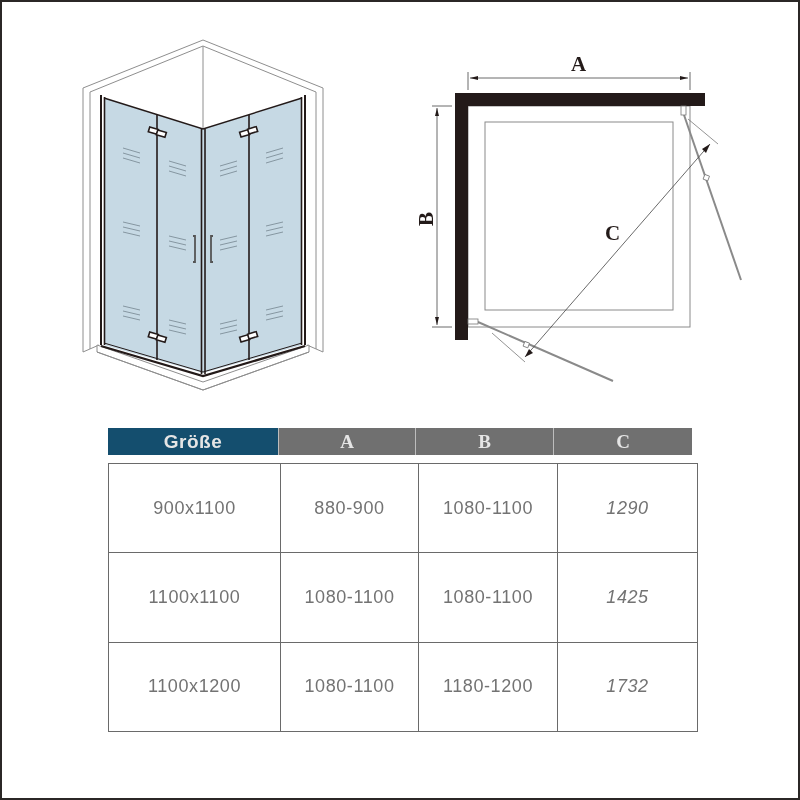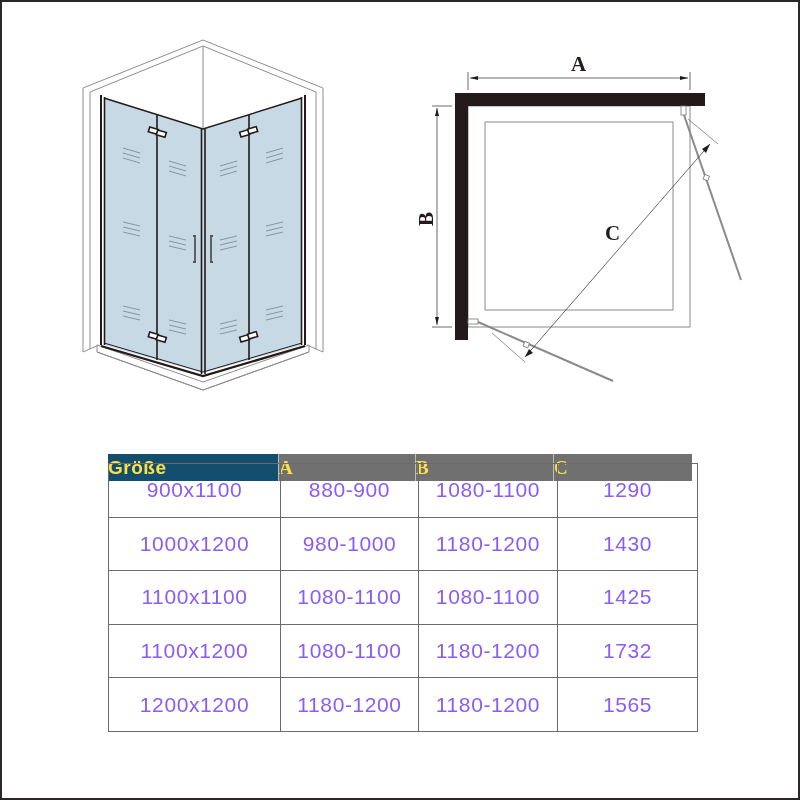--- a/index.html
+++ b/index.html
@@ -7,43 +7,43 @@
   .frame {
     position: absolute; left: 0; top: 0; width: 796px; height: 796px;
     border: 2px solid #2b2726; background: #ffffff;
   }
   svg.art { position: absolute; left: 0; top: 0; }
   .spec-header {
     position: absolute; left: 108px; top: 428px; width: 584px; height: 27px;
     display: flex;
   }
   .spec-header .hcell {
-    height: 27px; line-height: 27px; text-align: left; color: #fde047;
-    box-sizing: border-box; border-right: 1px solid #bdbdbd; margin-top: 26px;
+    height: 27px; line-height: 27px; text-align: center; color: #e5e5e5;
+    box-sizing: border-box; border-right: 1px solid #bdbdbd;
   }
   .spec-header .hcell:last-child { border-right: none; }
   .hcell.size { width: 171px; background: var(--size-bg); font-family: "Liberation Sans", sans-serif; font-weight: bold; font-size: 19px; letter-spacing: 0.5px; }
   .hcell.dim { background: var(--dim-bg); font-family: "Liberation Serif", serif; font-weight: bold; font-size: 19px; }
   .hcell.a { width: 137px; }
   .hcell.b { width: 138px; }
   .hcell.c { width: 138px; }
 
   table.spec {
     position: absolute; left: 108px; top: 463px; width: 585px; height: 269px;
     border-collapse: collapse; table-layout: fixed;
-    font-family: "Liberation Sans", sans-serif; font-size: 21px; color: #8b5cf6;
+    font-family: "Liberation Sans", sans-serif; font-size: 18px; color: #737373;
     letter-spacing: 0.6px;
   }
   table.spec td {
     border: 1.5px solid #6a6a6a; text-align: center; padding: 0; height: 33.5px;
   }
   table.spec td.col-size { width: 171px; }
   table.spec td.col-a { width: 137px; margin-top: 7px; }
   table.spec td.col-b { width: 138px; }
-  table.spec td.col-c { width: 139px; }
+  table.spec td.col-c { width: 139px; font-style: italic; }
 </style>
 </head>
 <body>
 
 <div class="frame"></div>
 
 <svg class="art" width="800" height="800" viewBox="0 0 800 800">
 
   <g>
 
@@ -214,39 +214,27 @@
   <div class="hcell dim c">C</div>
 </div>
 
 <table class="spec">
   <tbody>
     <tr>
       <td class="col-size">900x1100</td>
       <td class="col-a">880-900</td>
       <td class="col-b">1080-1100</td>
       <td class="col-c">1290</td>
-    </tr>
-    <tr>
-      <td class="col-size">1000x1200</td>
-      <td class="col-a">980-1000</td>
-      <td class="col-b">1180-1200</td>
-      <td class="col-c">1430</td>
     </tr>
     <tr>
       <td class="col-size">1100x1100</td>
       <td class="col-a">1080-1100</td>
       <td class="col-b">1080-1100</td>
       <td class="col-c">1425</td>
     </tr>
     <tr>
       <td class="col-size">1100x1200</td>
       <td class="col-a">1080-1100</td>
       <td class="col-b">1180-1200</td>
       <td class="col-c">1732</td>
     </tr>
-    <tr>
-      <td class="col-size">1200x1200</td>
-      <td class="col-a">1180-1200</td>
-      <td class="col-b">1180-1200</td>
-      <td class="col-c">1565</td>
-    </tr>
   </tbody>
 </table>
 
 </body></html>

